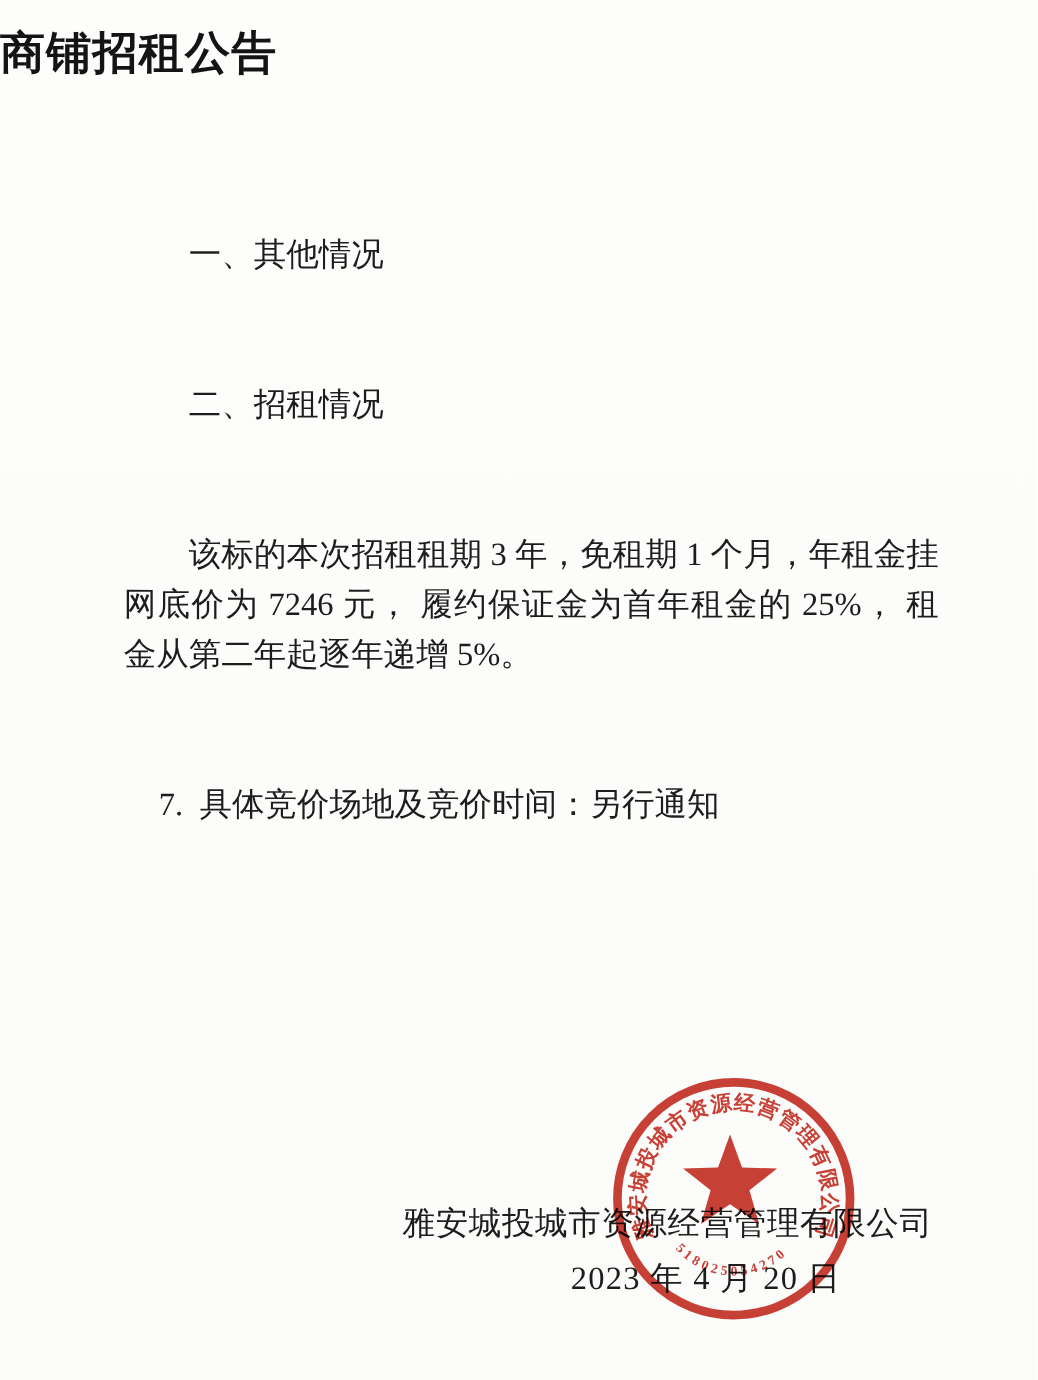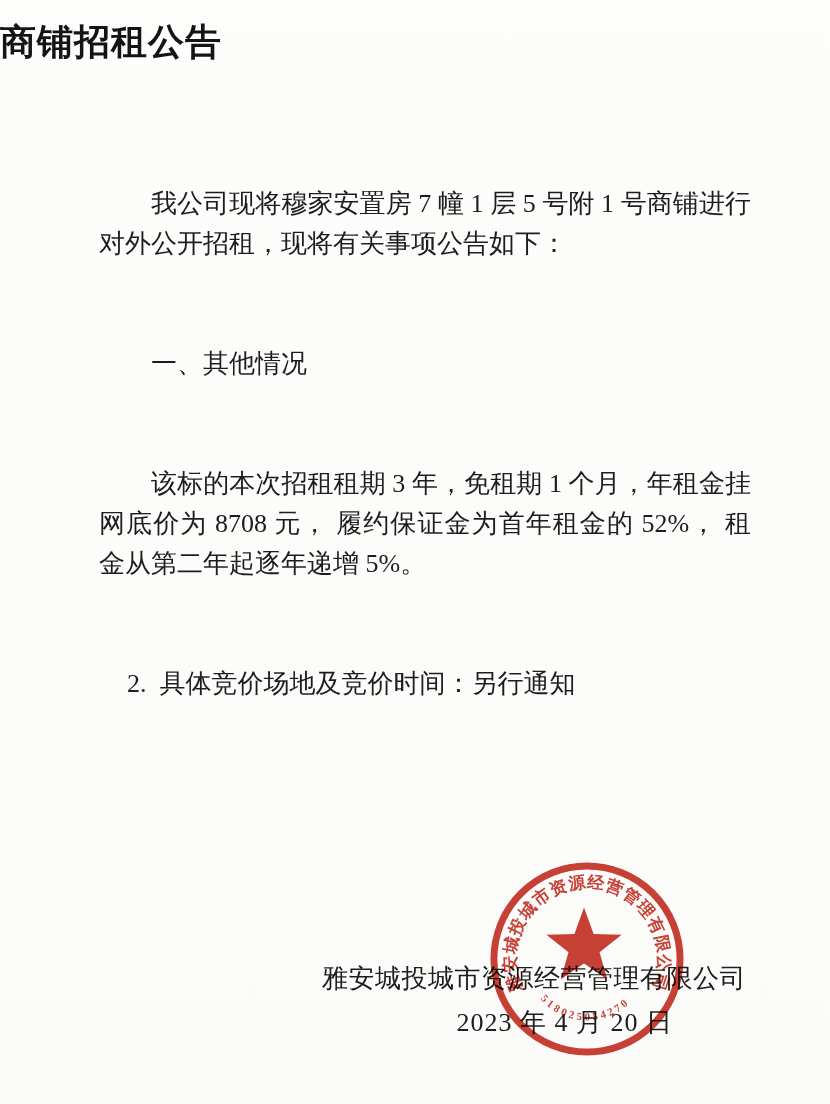--- a/index.html
+++ b/index.html
@@ -86,24 +86,24 @@
   .stamp .serial-text { font-size: 11px; font-weight: 700; letter-spacing: 3px; }
 </style>
 </head>
 <body style="--stamp-color: #c3261b;">
 
 <div class="page">
 
   <h1 class="doc-title">商铺招租公告</h1>
 
   <div class="content">
-    <p class="para indent2">我公司现将穆家安置房 7 幢 1 层 5 号附 1 号商铺进行对外公开招租，现将有关事项公告如下：</p>
     <p class="para indent2">一、其他情况</p>
-    <p class="para indent2">该标的本次招租租期 3 年，免租期 1 个月，年租金挂网底价为 8708 元， 履约保证金为首年租金的 52%， 租金从第二年起逐年递增 5%。</p>
-    <p class="para indent1">2.  具体竞价场地及竞价时间：另行通知</p>
+    <p class="para indent2">二、招租情况</p>
+    <p class="para indent2">该标的本次招租租期 3 年，免租期 1 个月，年租金挂网底价为 7246 元， 履约保证金为首年租金的 25%， 租金从第二年起逐年递增 5%。</p>
+    <p class="para indent1">7.  具体竞价场地及竞价时间：另行通知</p>
     
     
     
     
     
     
     
   </div>
 
   <div class="signature">

